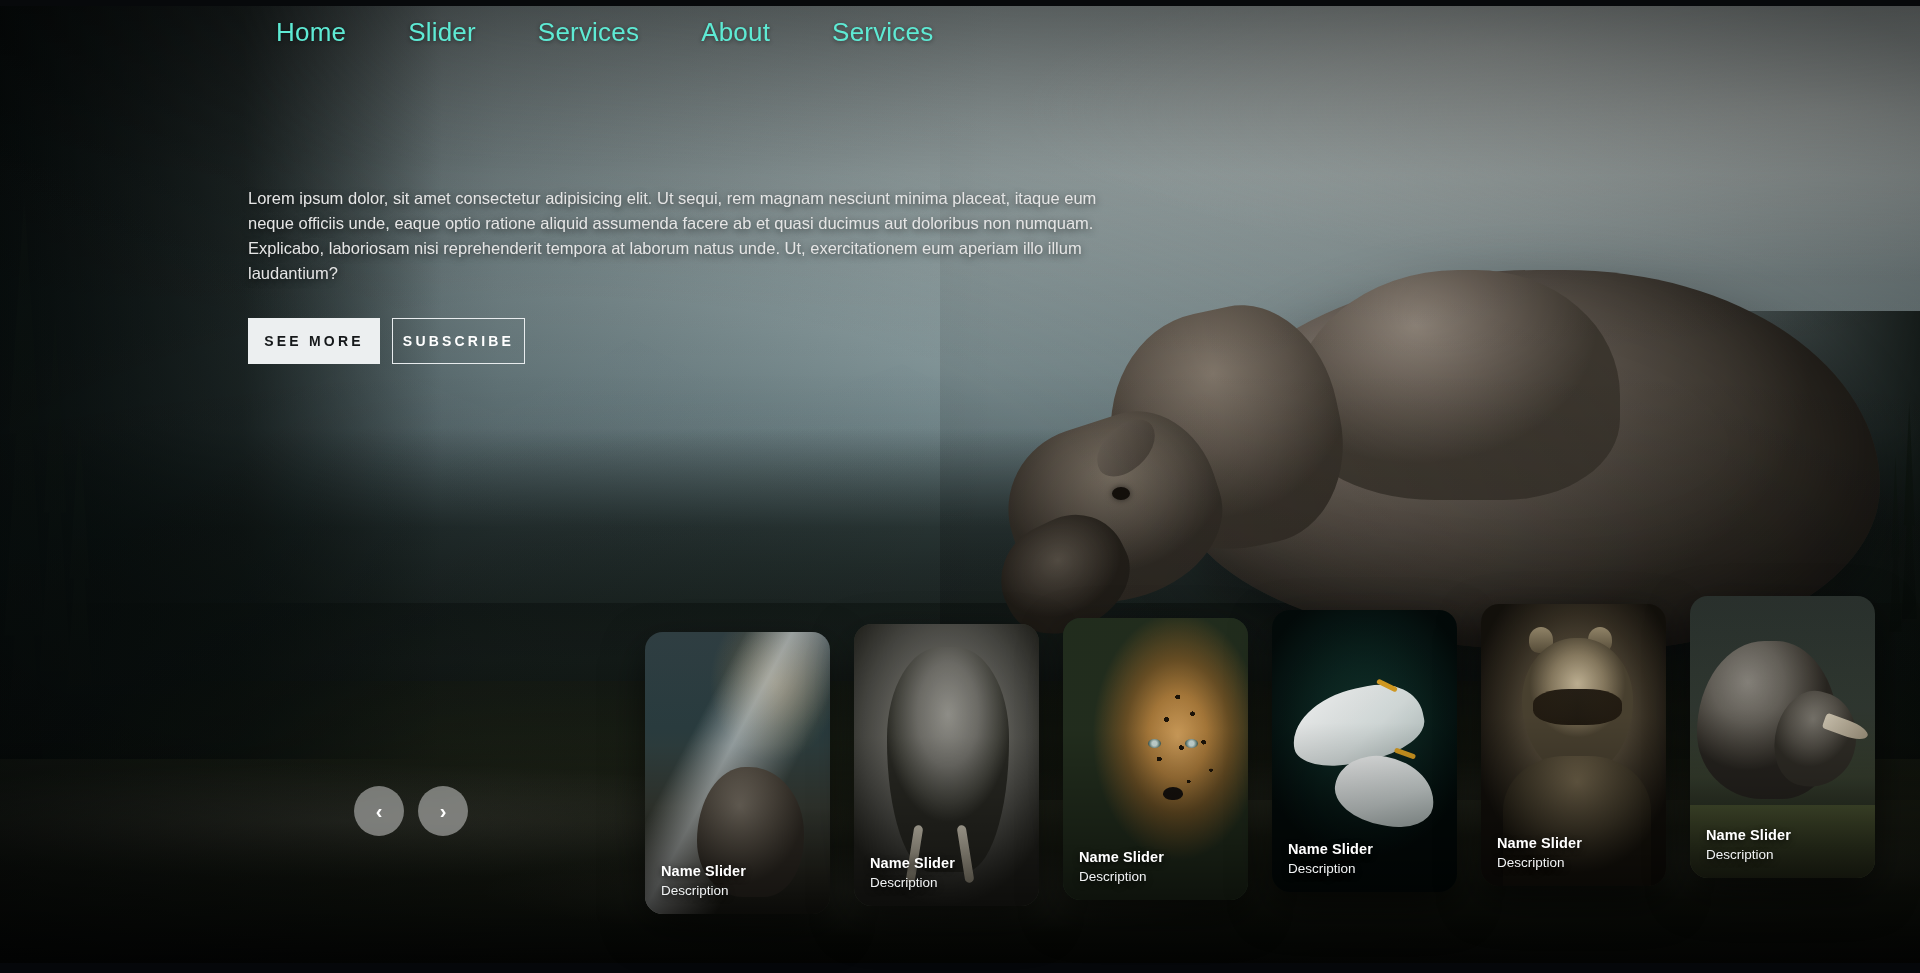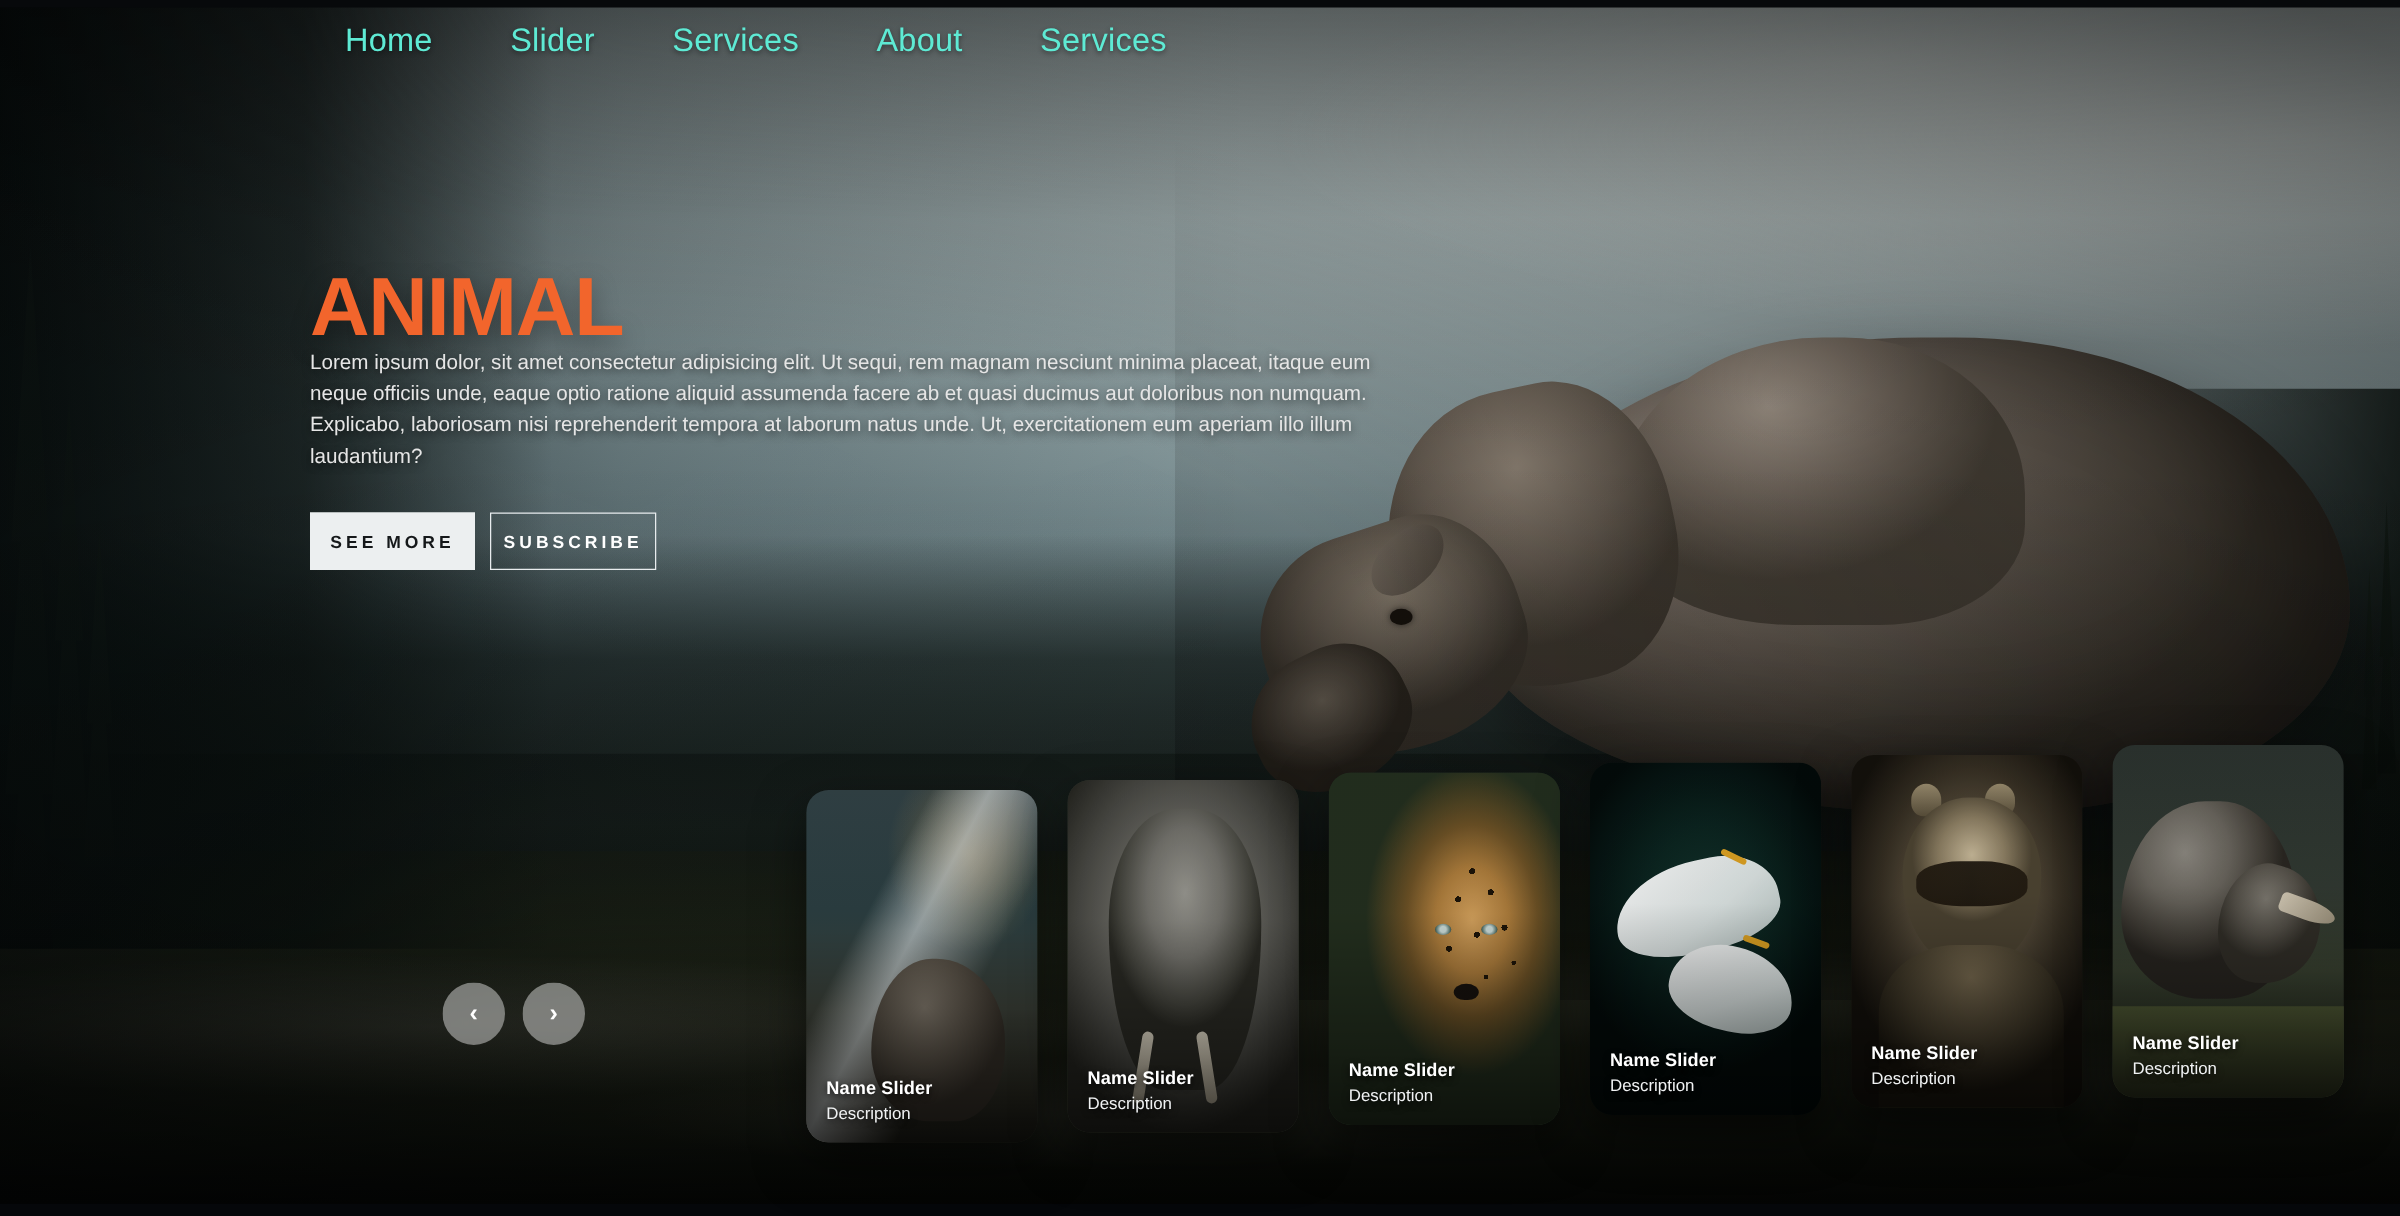--- a/index.html
+++ b/index.html
@@ -490,21 +490,20 @@
     <ul class="nav-list">
       <li class="nav-item">Home</li>
       <li class="nav-item">Slider</li>
       <li class="nav-item">Services</li>
       <li class="nav-item">About</li>
       <li class="nav-item">Services</li>
     </ul>
   </nav>
 
   <div class="hero">
-    <h2 class="subtitle">ANIMAL</h2>
     <p class="desc">Lorem ipsum dolor, sit amet consectetur adipisicing elit. Ut sequi, rem magnam nesciunt minima placeat, itaque eum neque officiis unde, eaque optio ratione aliquid assumenda facere ab et quasi ducimus aut doloribus non numquam. Explicabo, laboriosam nisi reprehenderit tempora at laborum natus unde. Ut, exercitationem eum aperiam illo illum laudantium?</p>
     <div class="buttons">
       <button class="btn btn-primary">SEE MORE</button>
       <button class="btn btn-outline">SUBSCRIBE</button>
     </div>
   </div>
 
   <div class="arrows">
     <button class="arrow-btn">‹</button>
     <button class="arrow-btn">›</button>

